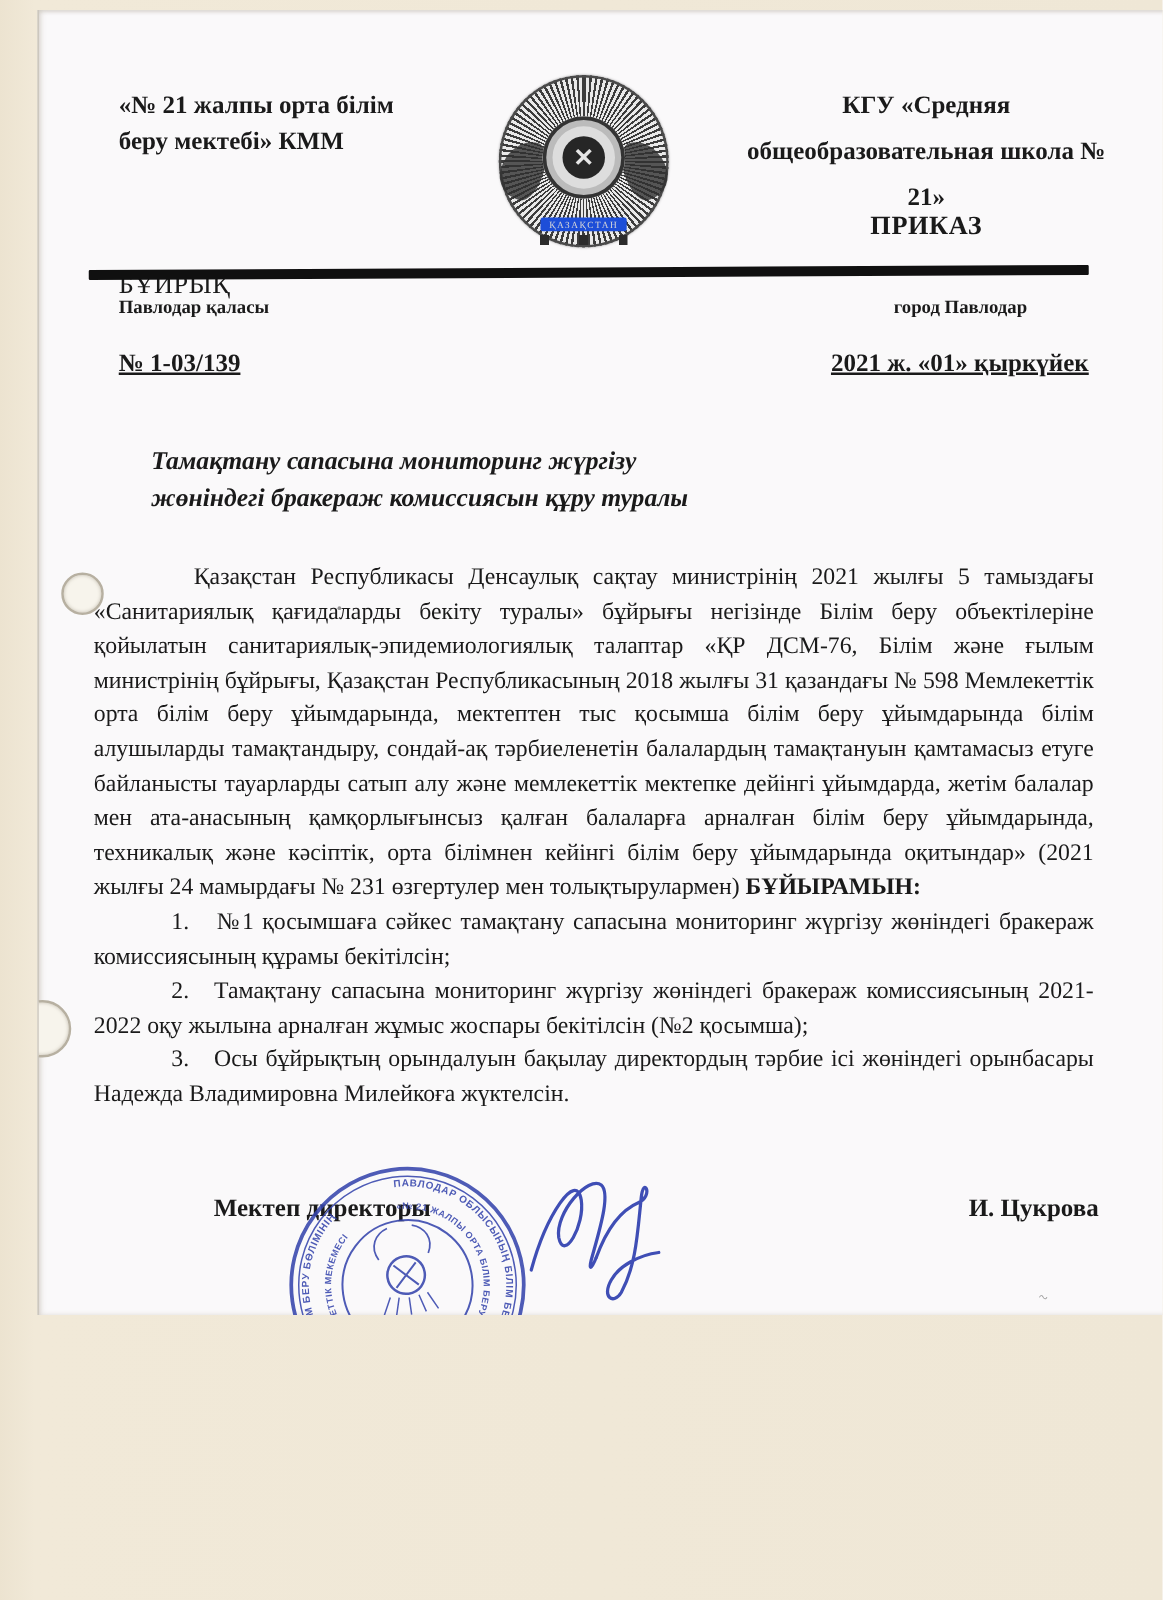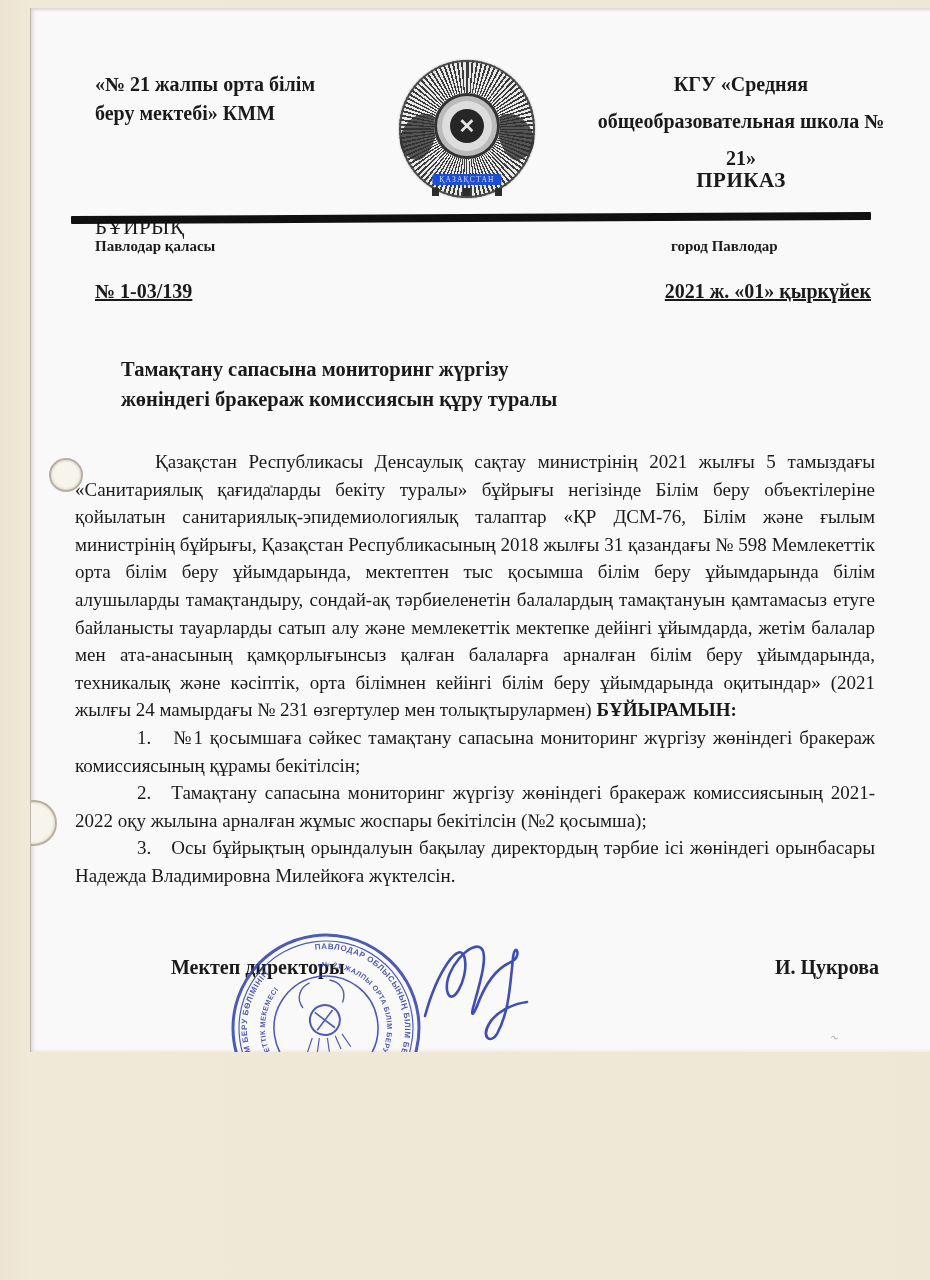--- a/index.html
+++ b/index.html
@@ -51,29 +51,29 @@
     background:#1d4ed8; color:#d8d8d8; font-size:7.5px; line-height:11px;
     padding:0 7px; letter-spacing:1.2px; border-radius:2px; white-space:nowrap;
   }
   .emblem-legs { position:absolute; bottom:2px; left:50%; transform:translateX(-50%); width:70px; height:8px;
     background:linear-gradient(90deg,#2c2c2c 0 10%,transparent 10% 45%,#2c2c2c 45% 55%,transparent 55% 90%,#2c2c2c 90%); }
 
   .divider { position:absolute; left:40px; top:206px; width:800px; height:8px; background:#101010; transform:rotate(-.3deg); border-radius:1px; }
 
   .place-row { position:absolute; left:0; top:230px; width:900px; font-weight:bold; font-size:15px; }
   .place-left  { position:absolute; left:64px; }
-  .place-right { position:absolute; left:640px; }
+  .place-right { position:absolute; left:684px; }
 
   .num-row { position:absolute; left:0; top:272px; width:900px; font-weight:bold; font-size:20px; }
   .doc-number { position:absolute; left:64px;  text-decoration:underline; }
   .doc-date   { position:absolute; left:520px; width:320px; text-align:right; text-decoration:underline; }
 
   .subject {
     position:absolute; left:90px; top:346px; width:460px;
-    font-weight:bold; font-size:20.5px; line-height:30px;
+    font-weight:bold; font-size:20.5px; line-height:30px;font-style:italic;
   }
 
   
   .body-text {
     position:absolute; left:44px; top:440px; width:800px;
     font-size:19px; line-height:27.6px; text-align:justify;
   }
   .body-text p { margin:0; }
   .intro { text-indent:80px; }
   .order-word { font-weight:bold; }

